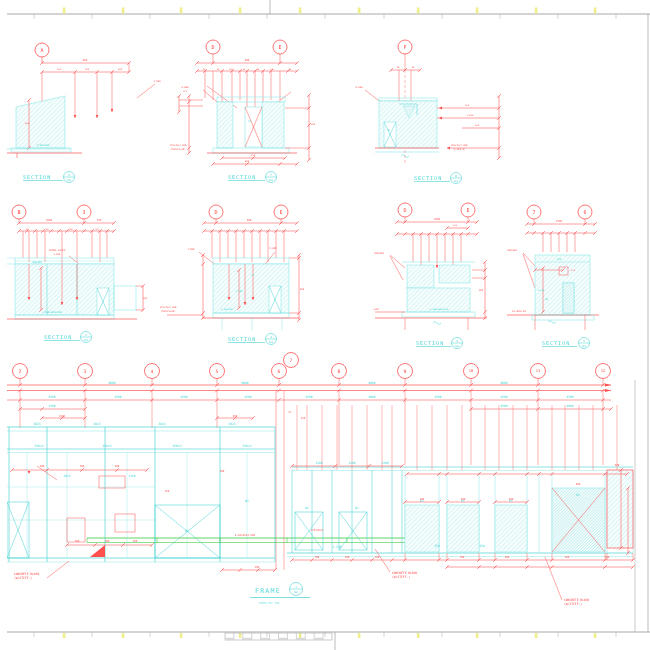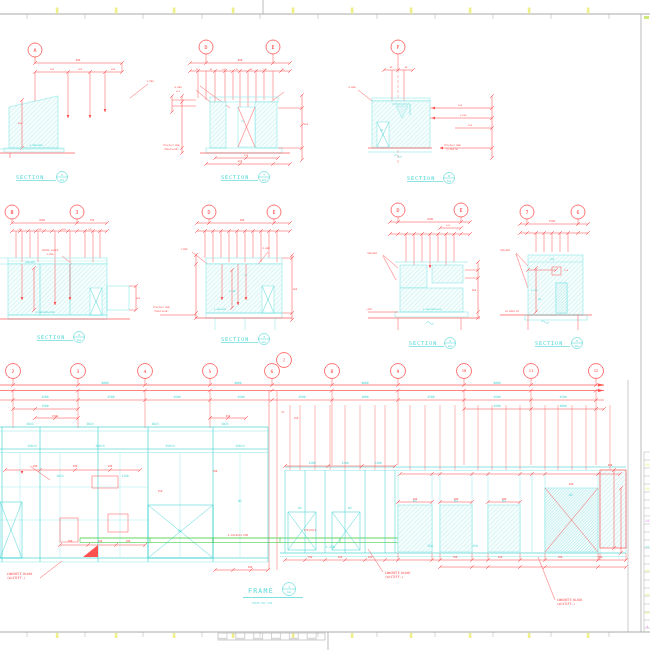--- a/index.html
+++ b/index.html
@@ -1,16 +1,16 @@
 <!DOCTYPE html>
 <html><head>
 <meta charset="utf-8">
 <style>
   html,body{margin:0;padding:0;background:#ffffff;width:650px;height:650px;overflow:hidden;}
-  #sheet{position:relative;width:534px;height:650px;background:#ffffff;}
+  #sheet{position:relative;width:534px;height:650px;background:#ffffff;margin-left:7px;}
   svg{display:block;}
   svg text{font-family:"DejaVu Sans Mono","Liberation Mono",monospace;}
   .ttl{font-size:5.2px;letter-spacing:0.9px;fill:#4fd6d6;}
   .ttl-big{font-size:6.6px;letter-spacing:1.2px;fill:#4fd6d6;}
   .sub{font-size:2.6px;fill:#6fdede;}
 </style>
 </head>
 <body>
 
 <div id="sheet">

